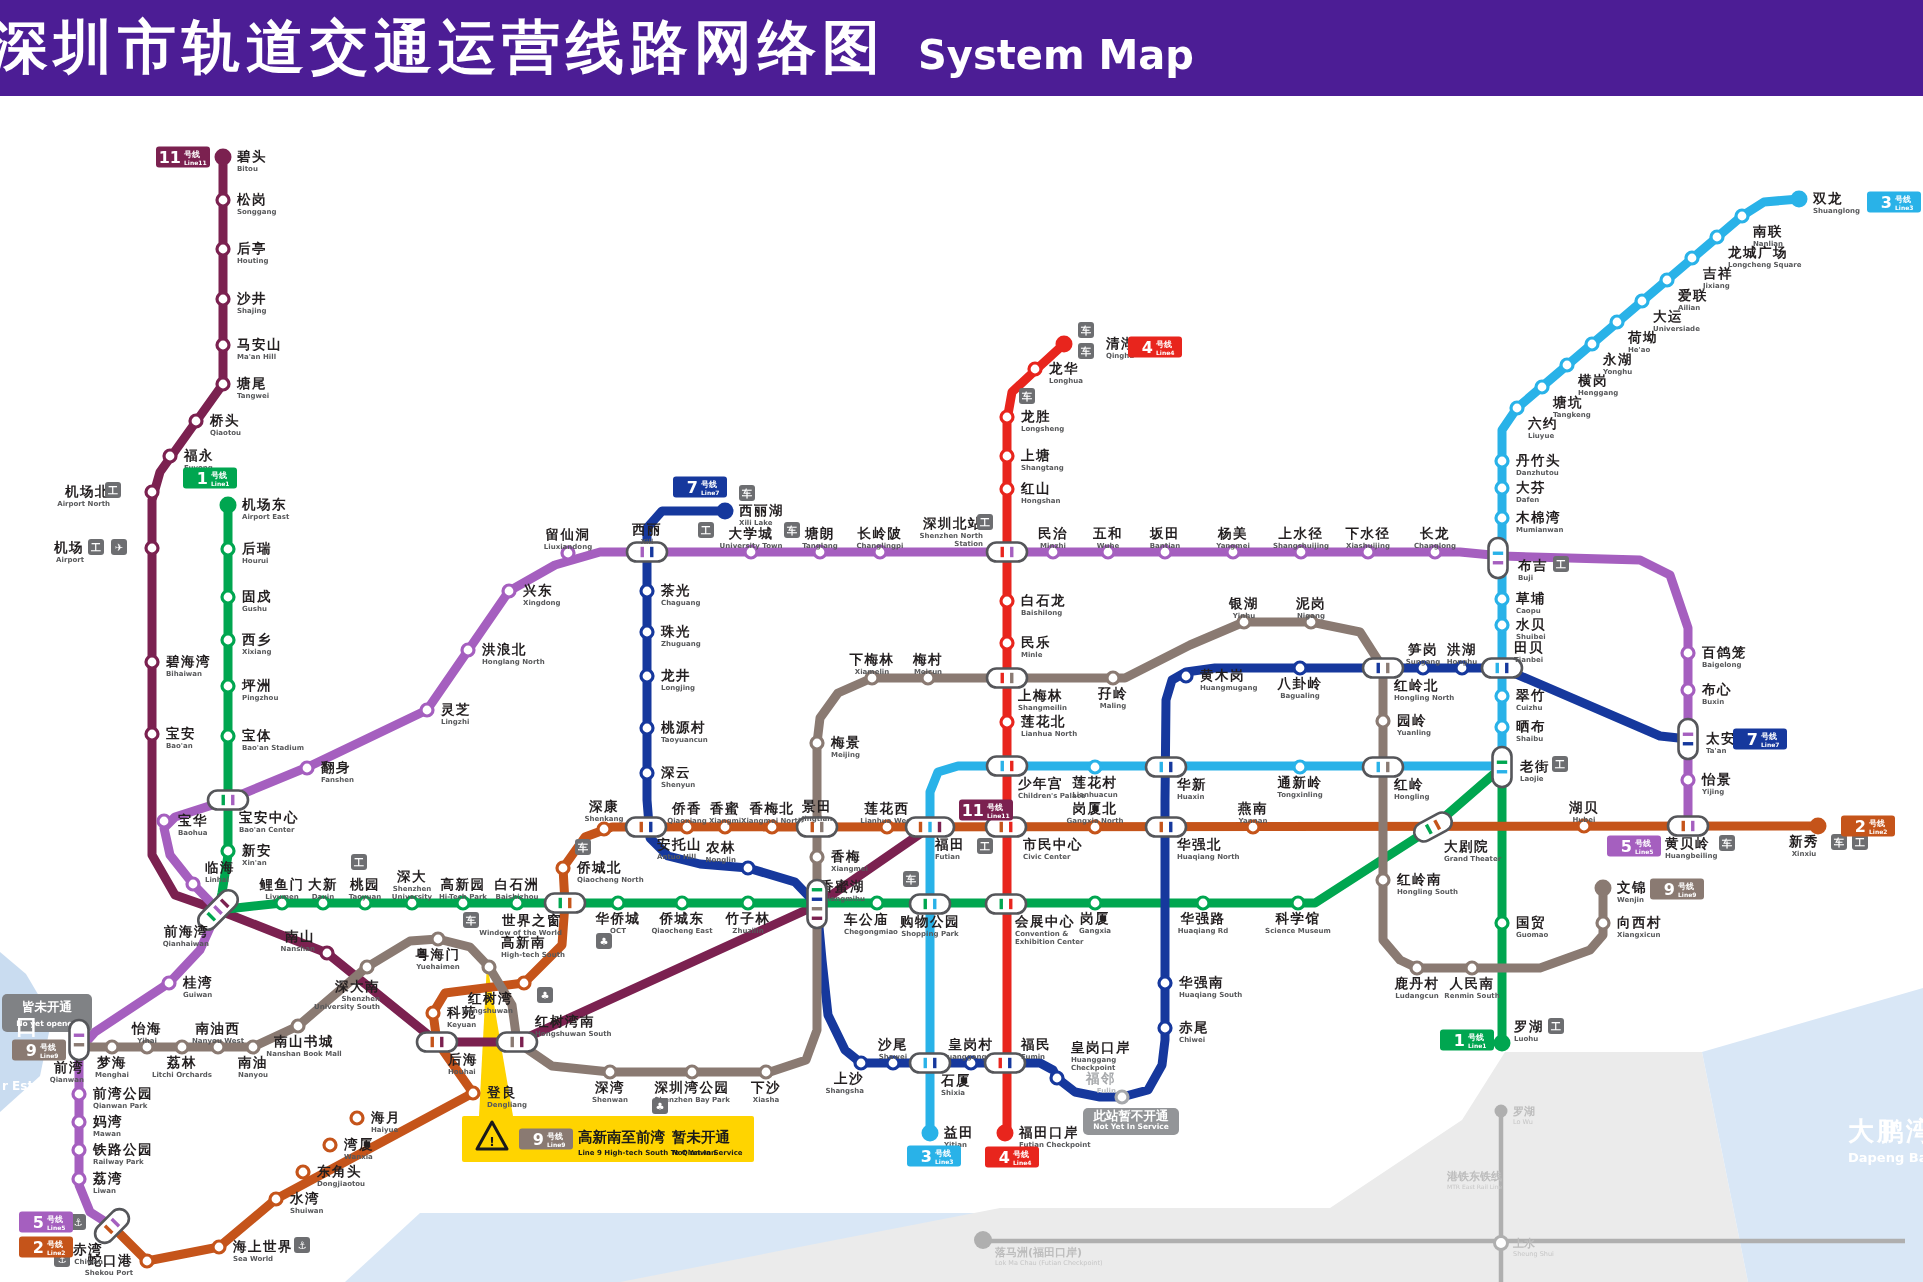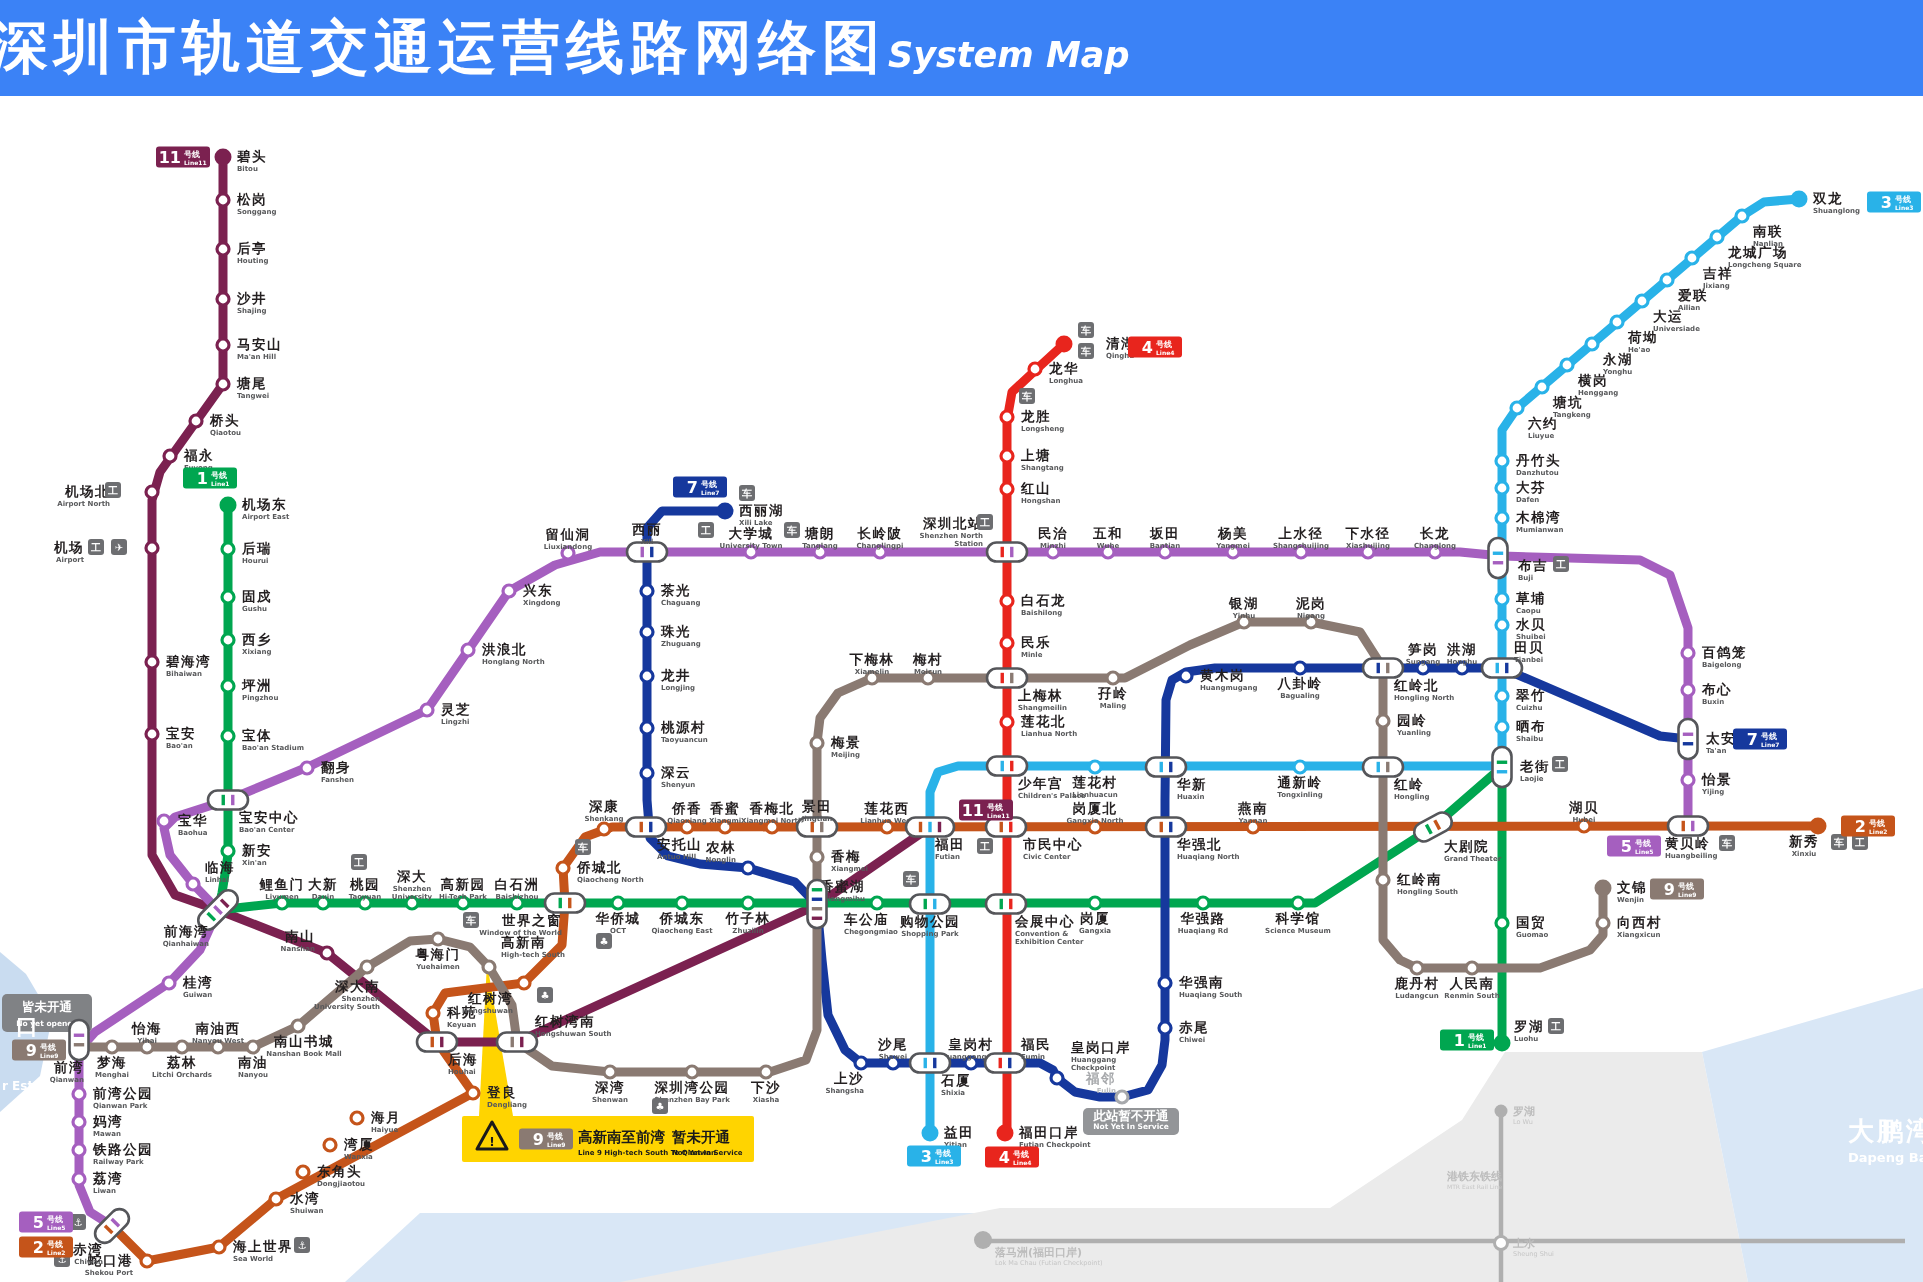--- a/index.html
+++ b/index.html
@@ -1,22 +1,22 @@
 <!DOCTYPE html>
 <html><head>
 <meta charset="utf-8">
 <style>
   html,body{margin:0;padding:0;background:#ffffff;}
   .stage{position:relative;width:1923px;height:1282px;overflow:hidden;background:#fff;
          font-family:"DejaVu Sans","Liberation Sans",sans-serif;}
   .stage svg{position:absolute;left:0;top:0;}
-  .titlebar{position:absolute;left:0;top:0;width:1923px;height:96px;background:#3b82f6;z-index:5;
+  .titlebar{position:absolute;left:0;top:0;width:1923px;height:96px;background:#4c1d95;z-index:5;
             display:flex;align-items:center;white-space:nowrap;overflow:hidden;}
   .titlebar .zh{color:#fff;font-weight:700;font-size:58px;letter-spacing:6px;margin-left:-10px;}
-  .titlebar .en{color:#fff;font-weight:700;font-size:35px;margin-left:2px;margin-top:14px;font-style:italic;}
+  .titlebar .en{color:#fff;font-weight:700;font-size:40px;margin-left:32px;margin-top:14px;}
 </style>
 </head>
 <body>
 
 <div class="stage">
   <div class="titlebar">
     <span class="zh">深圳市轨道交通运营线路网络图</span>
     <span class="en">System Map</span>
   </div>
   <svg id="map" viewBox="0 0 1923 1282" width="1923" height="1282">

